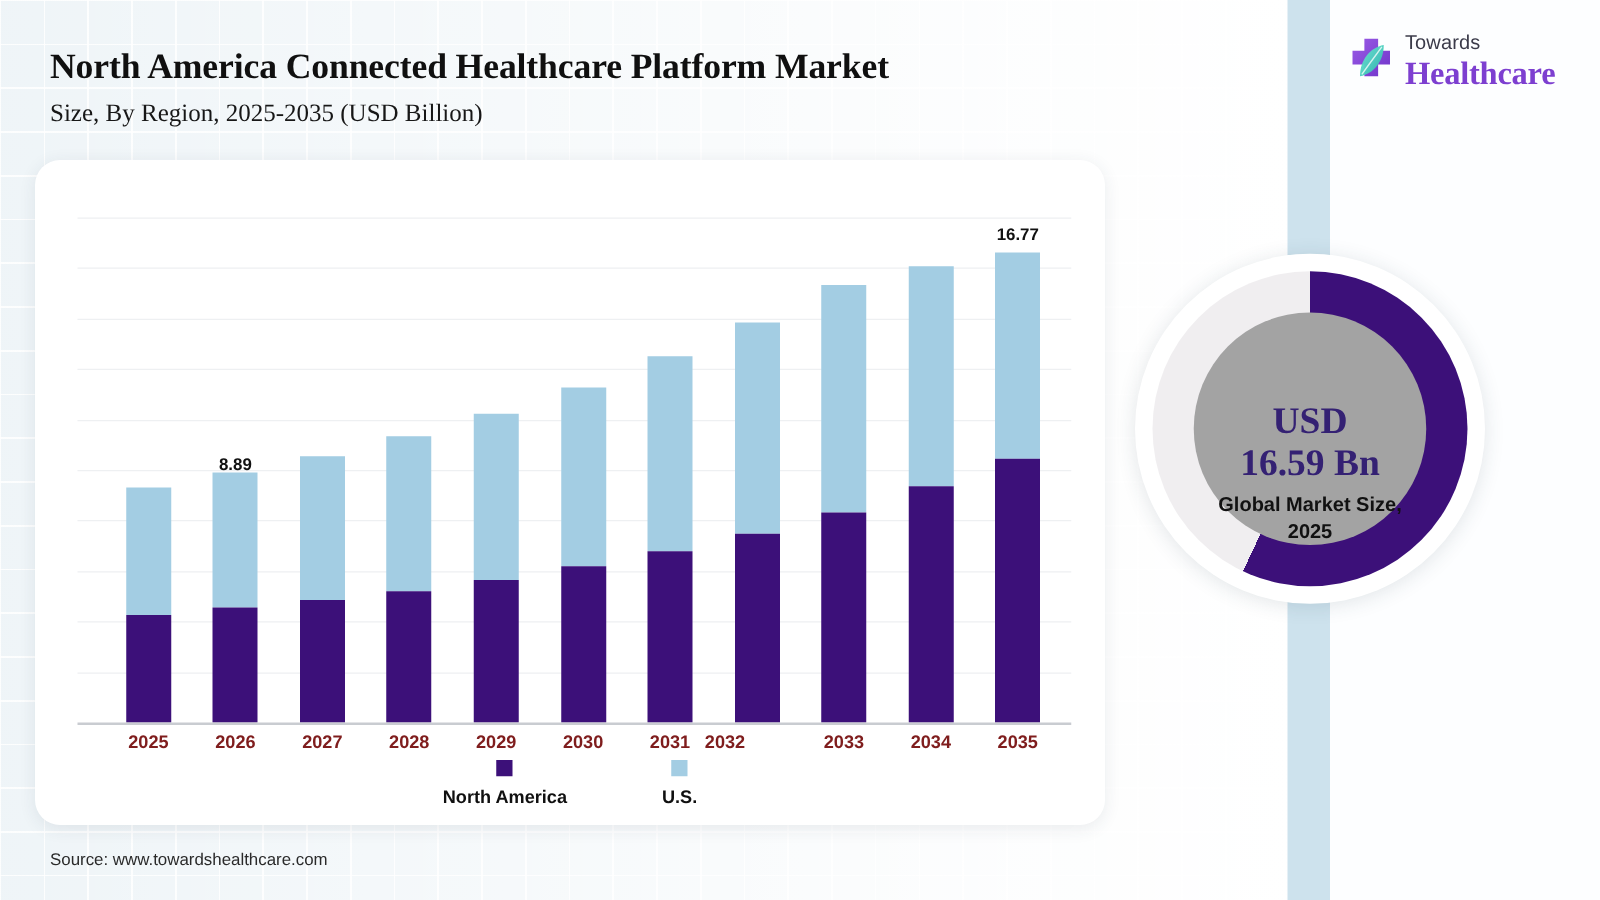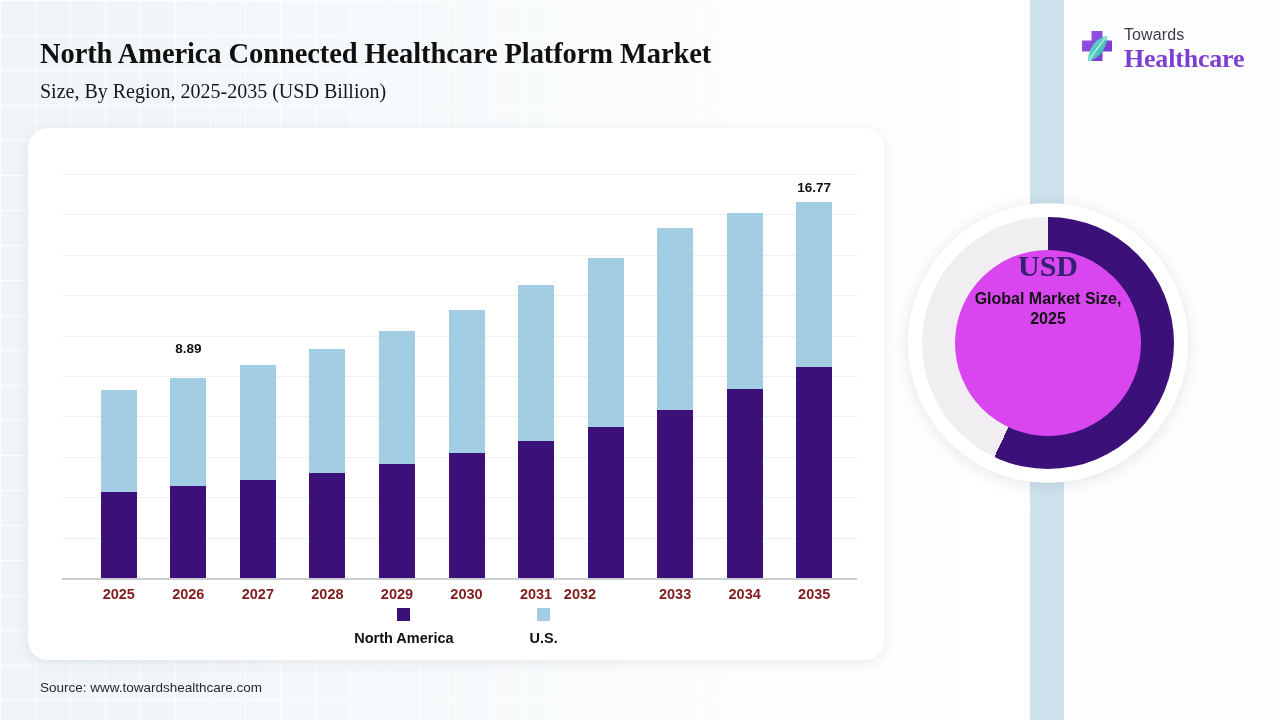--- a/index.html
+++ b/index.html
@@ -115,22 +115,22 @@
     position:absolute; inset:0; border-radius:50%;
     background:#ffffff;
     box-shadow:0 2px 16px rgba(40,60,80,0.13);
   }
   #donut-ring {
     position:absolute; left:14px; top:14px; width:252px; height:252px;
     border-radius:50%;
   }
   #donut-hole {
     position:absolute; left:47px; top:47px; width:186px; height:186px;
-    border-radius:50%; background:#d946ef;
-    display:flex; flex-direction:column; align-items:center; justify-content:flex-start;
+    border-radius:50%; background:#a3a3a3;
+    display:flex; flex-direction:column; align-items:center; justify-content:flex-end;
     text-align:center;
   }
   #donut-usd {
     font-family:"Liberation Serif", serif; font-weight:700;
     font-size:30px; color:#342173; line-height:1.05;
   }
   #donut-value {
     font-family:"Liberation Serif", serif; font-weight:700;
     font-size:30px; color:#342173; line-height:1.15; margin-top:1px;
   }
@@ -192,21 +192,21 @@
           <div class="bar-stack">
             <div class="seg-us" style="height: 101.224px; background: rgb(163, 205, 227);"></div>
             <div class="seg-na" style="height: 86.4111px; background: rgb(60, 16, 121);"></div>
           </div>
         </div>
         <div class="bar-group" style="left: 108.318px; bottom: 110px; height: 199.531px;">
           <div class="bar-stack">
             <div class="seg-us" style="height: 107.509px; background: rgb(163, 205, 227);"></div>
             <div class="seg-na" style="height: 92.0222px; background: rgb(60, 16, 121);"></div>
           </div>
-          <div class="bar-label" style="bottom: 222px;">8.89</div>
+          <div class="bar-label" style="bottom: 199px;">8.89</div>
         </div>
         <div class="bar-group" style="left: 177.864px; bottom: 110px; height: 213.222px;">
           <div class="bar-stack">
             <div class="seg-us" style="height: 114.916px; background: rgb(163, 205, 227);"></div>
             <div class="seg-na" style="height: 98.3067px; background: rgb(60, 16, 121);"></div>
           </div>
         </div>
         <div class="bar-group" style="left: 247.409px; bottom: 110px; height: 228.933px;">
           <div class="bar-stack">
             <div class="seg-us" style="height: 123.444px; background: rgb(163, 205, 227);"></div>
@@ -285,15 +285,16 @@
     </div>
 </div>
 
 <div id="source">Source: www.towardshealthcare.com</div>
 
 <div id="donut-wrap">
   <div id="donut-outer"></div>
   <div id="donut-ring" style="background: conic-gradient(rgb(60, 16, 121) 0deg, rgb(60, 16, 121) 205.2deg, rgb(240, 238, 240) 205.2deg, rgb(240, 238, 240) 360deg);"></div>
   <div id="donut-hole">
     <div id="donut-usd">USD</div>
+    <div id="donut-value">16.59 Bn</div>
     <div id="donut-caption">Global Market Size, 2025</div>
   </div>
 </div>
 
 </body></html>

